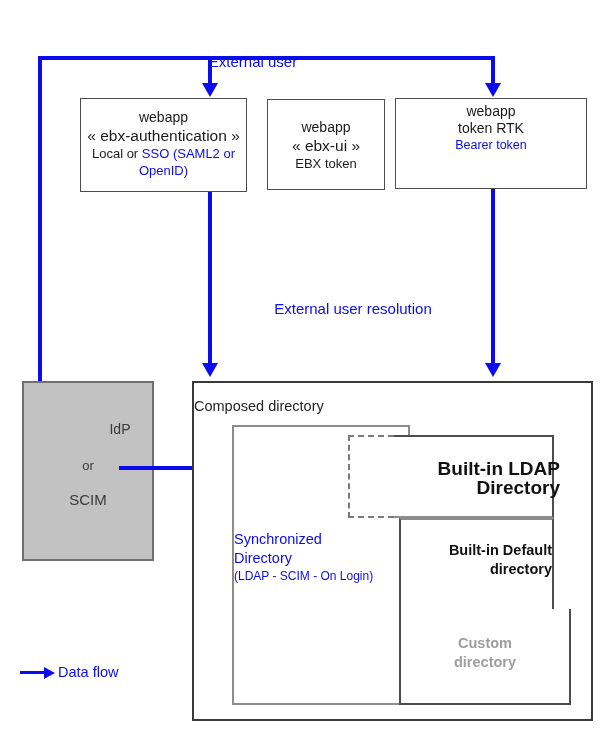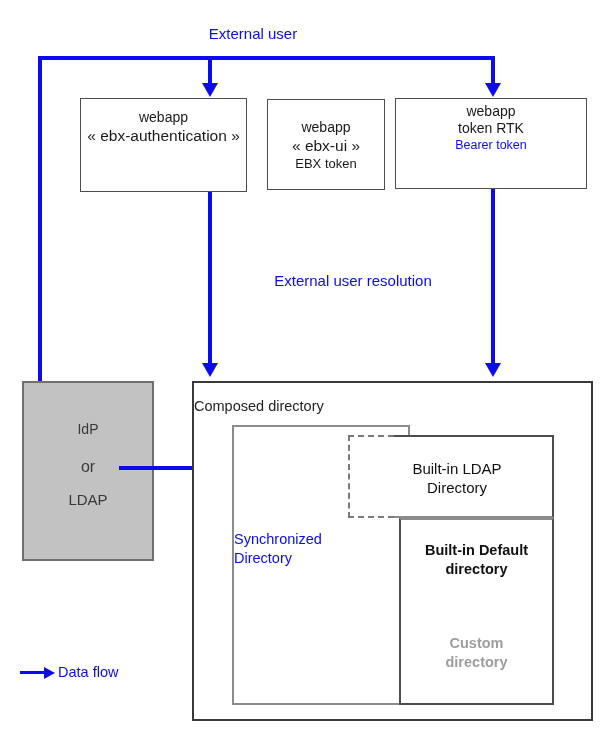--- a/index.html
+++ b/index.html
@@ -11,36 +11,36 @@
     --mid-gray:#8c8c8c;
   }
   html,body{margin:0;padding:0;background:#ffffff;}
   body{font-family:"Liberation Sans", sans-serif;color:var(--ink);}
   #canvas{position:relative;width:609px;height:741px;background:#ffffff;overflow:hidden;}
   .abs{position:absolute;}
   .hline{position:absolute;background:var(--blue);height:4px;}
   .vline{position:absolute;background:var(--blue);width:4px;}
   .arrow-down{position:absolute;width:0;height:0;border-left:8px solid transparent;border-right:8px solid transparent;border-top:14px solid var(--blue);}
   .arrow-right{position:absolute;width:0;height:0;border-top:7px solid transparent;border-bottom:7px solid transparent;border-left:14px solid var(--blue);}
-  .blue-label{position:absolute;color:var(--blue);font-size:15px;text-align:center;}
+  .blue-label{position:absolute;color:var(--blue);font-size:15px;text-align:center;margin-top:28px;}
   .wbox{position:absolute;background:#ffffff;border:1.5px solid var(--box-border);box-sizing:border-box;text-align:center;}
   .t14{font-size:14px;line-height:17px;}
   .t155{font-size:15.5px;line-height:19px;}
   .t13{font-size:13px;line-height:17px;}
   .t125{font-size:12.5px;line-height:16px;}
   .gray{color:var(--gray-text);}
   .blue{color:var(--blue);}
   .idp-box{position:absolute;left:22px;top:381px;width:132px;height:180px;background:#c2c2c2;border:2px solid #707070;box-sizing:border-box;text-align:center;color:#3a3a3a;}
   .composed{position:absolute;left:192px;top:381px;width:401px;height:340px;border:2px solid var(--dark-border);box-sizing:border-box;background:#ffffff;}
   .sync-box{position:absolute;left:38px;top:42px;width:178px;height:280px;border:2px solid var(--mid-gray);box-sizing:border-box;background:#ffffff;text-align:left;padding-left:9px;}
   .dashed-part{position:absolute;left:154px;top:52px;width:46px;height:83px;border-left:2px dashed #7a7a7a;border-top:2px dashed #7a7a7a;border-bottom:2px dashed #7a7a7a;box-sizing:border-box;}
   .ldap-solid{position:absolute;left:200px;top:52px;width:160px;height:83px;background:#ffffff;border-top:2px solid var(--box-border);border-right:2px solid var(--box-border);border-bottom:2px solid var(--mid-gray);box-sizing:border-box;}
-  .ldap-text{position:absolute;left:160px;top:76px;width:206px;text-align:center;font-weight:normal;font-size:15px;line-height:19px;color:#111;}
-  .default-box{position:absolute;left:205px;top:135px;width:155px;height:93px;background:#ffffff;border:2px solid var(--box-border);border-top:2px solid var(--mid-gray);box-sizing:border-box;text-align:center;font-weight:bold;font-size:14.5px;line-height:19px;color:#111;padding-top:21px;}
-  .custom-box{position:absolute;left:205px;top:226px;width:155px;height:96px;background:#ffffff;border:2px solid var(--box-border);border-top:none;box-sizing:border-box;text-align:center;font-weight:bold;font-size:14.5px;line-height:19px;color:#9e9e9e;padding-top:25px;}
+  .ldap-text{position:absolute;left:160px;top:76px;width:206px;text-align:right;font-weight:bold;font-size:19px;line-height:19px;color:#111;}
+  .default-box{position:absolute;left:205px;top:135px;width:155px;height:93px;background:#ffffff;border:2px solid var(--box-border);border-top:2px solid var(--mid-gray);box-sizing:border-box;text-align:right;font-weight:bold;font-size:14.5px;line-height:19px;color:#111;padding-top:21px;}
+  .custom-box{position:absolute;left:205px;top:226px;width:172px;height:96px;background:#ffffff;border:2px solid var(--box-border);border-top:none;box-sizing:border-box;text-align:center;font-weight:bold;font-size:14.5px;line-height:19px;color:#9e9e9e;padding-top:25px;}
   .composed-title{position:absolute;left:0;top:15px;width:100%;text-align:left;font-size:14.5px;color:#222;}
   .sync-text{position:absolute;left:0;top:103px;width:100%;color:var(--blue);}
   .sync-text .big{font-size:14.5px;line-height:19px;}
   .sync-text .small{font-size:12px;line-height:17px;}
   .legend-label{position:absolute;left:58px;top:664px;color:var(--blue);font-size:14.5px;}
 </style>
 </head>
 <body>
 
 <div id="canvas">
@@ -52,20 +52,21 @@
 
   <div class="vline" style="left:208px;top:60px;height:24px;"></div>
   <div class="arrow-down" style="left:202px;top:83px;"></div>
 
   <div class="vline" style="left:491px;top:60px;height:24px;"></div>
   <div class="arrow-down" style="left:485px;top:83px;"></div>
 
   <div class="wbox" style="left:80px;top:98px;width:167px;height:94px;padding-top:10px;">
     <div class="t14">webapp</div>
     <div class="t155">« ebx-authentication »</div>
+    <div class="t13"><span>Local or </span><span class="blue">SSO (SAML2 or OpenID)</span></div>
   </div>
 
   <div class="wbox" style="left:267px;top:99px;width:118px;height:91px;padding-top:19px;">
     <div class="t14">webapp</div>
     <div class="t155">« ebx-ui »</div>
     <div class="t13">EBX token</div>
   </div>
 
   <div class="wbox" style="left:395px;top:98px;width:192px;height:91px;padding-top:4px;">
     <div class="t14">webapp</div>
@@ -75,35 +76,36 @@
 
   <div class="vline" style="left:208px;top:192px;height:172px;"></div>
   <div class="arrow-down" style="left:202px;top:363px;"></div>
 
   <div class="vline" style="left:491px;top:189px;height:175px;"></div>
   <div class="arrow-down" style="left:485px;top:363px;"></div>
 
   <div class="blue-label" style="left:253px;top:272px;width:200px;">External user resolution</div>
 
   <div class="idp-box">
-    <div class="abs" style="left:0;top:38px;width:100%;font-size:14px;">IdP</div>
-    <div class="abs" style="left:0;top:75px;width:100%;font-size:16px;">or</div>
-    <div class="abs" style="left:0;top:108px;width:100%;font-size:15px;">LDAP</div>
+    <div class="abs" style="left:0;top:38px;width:100%;font-size:14px;padding-left:32px;">IdP</div>
+    <div class="abs" style="left:0;top:75px;width:100%;font-size:13px;">or</div>
+    <div class="abs" style="left:0;top:108px;width:100%;font-size:15px;">SCIM</div>
   </div>
 
   <div class="hline" style="left:119px;top:466px;width:96px;"></div>
   <div class="arrow-right" style="left:215px;top:461px;"></div>
 
   <div class="composed">
     <div class="composed-title">Composed directory</div>
 
     <div class="sync-box">
       <div class="sync-text">
         <div class="big">Synchronized</div>
         <div class="big">Directory</div>
+        <div class="small">(LDAP - SCIM - On Login)</div>
       </div>
     </div>
 
     <div class="dashed-part"></div>
     <div class="ldap-solid"></div>
     <div class="ldap-text">
       <div>Built-in LDAP</div>
       <div>Directory</div>
     </div>
 

